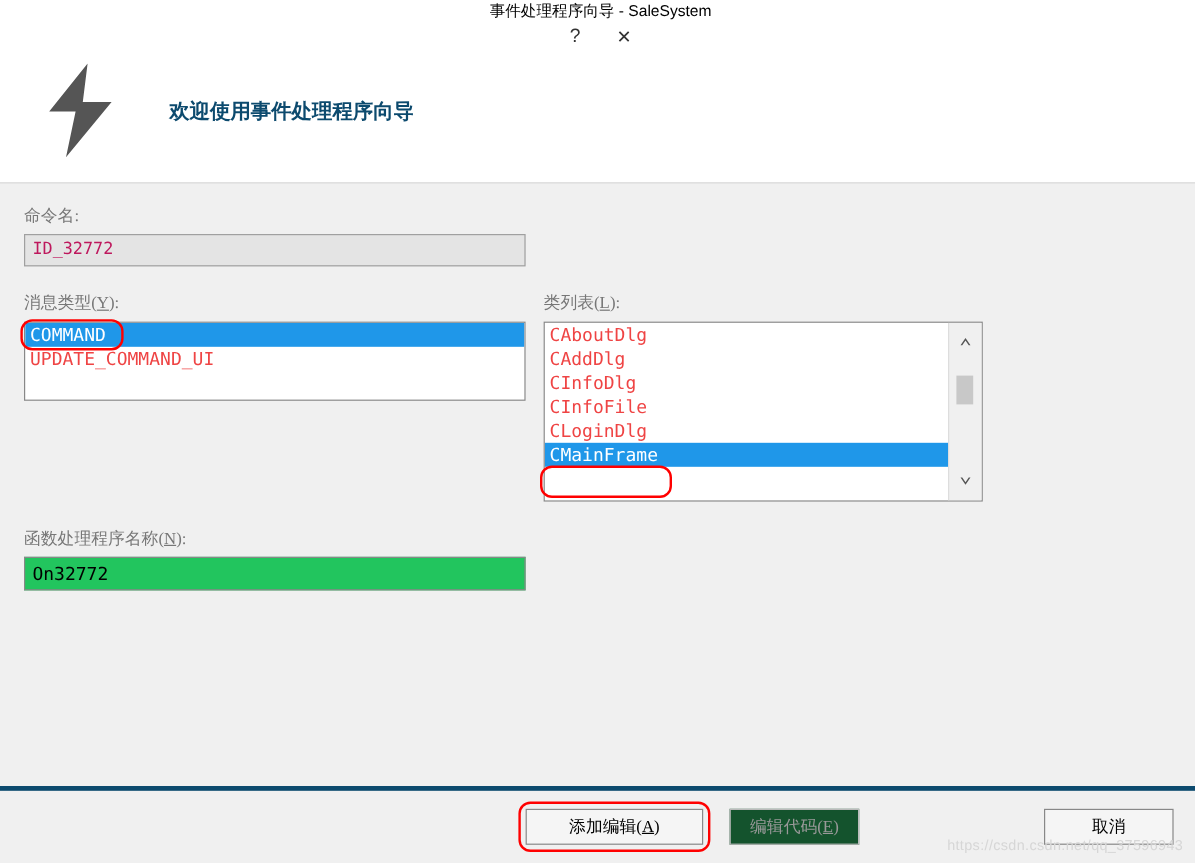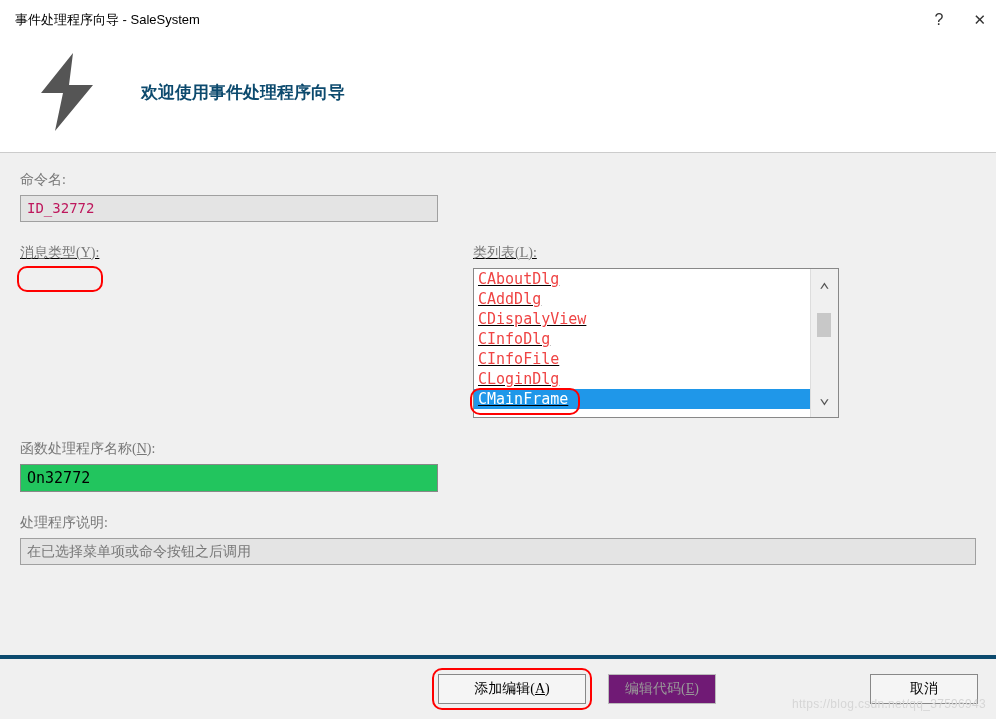--- a/index.html
+++ b/index.html
@@ -11,20 +11,21 @@
       height: 719px;
       overflow: hidden;
     }
     .titlebar {
       height: 40px;
       background: #ffffff;
       display: flex;
       align-items: center;
       padding: 0 10px 0 15px;
       justify-content: space-between;
+      flex-direction: column;
     }
     .titlebar-buttons {
       display: flex;
       gap: 30px;
       font-size: 16px;
       color: #333;
     }
     .titlebar-buttons span { cursor: pointer; }
     .header-panel {
       background: #ffffff;
@@ -61,23 +62,21 @@
       border: 1px solid #a0a0a0;
       padding: 4px 6px;
       font-family: "SimSun", monospace;
       font-size: 14px;
       color: #be185d;
       width: 418px;
       height: 27px;
     }
     .two-col {
       display: flex;
-      gap: 20px;
       margin-top: 22px;
-      text-decoration: underline;
     }
     .col { flex: 0 0 auto; }
     .col-left { width: 418px; }
     .col-right { width: 366px; margin-left: 15px;}
     .listbox {
       border: 1px solid #888;
       background: #fff;
       font-family: "SimSun", monospace;
       font-size: 15px;
       overflow: hidden;
@@ -139,21 +138,21 @@
     .btn {
       min-width: 108px;
       height: 30px;
       border: 1px solid #888;
       background: #f5f5f5;
       font-size: 14px;
       font-family: "SimSun", serif;
       cursor: pointer;
     }
     .btn.primary { min-width: 148px; }
-    .btn.disabled { color: #999; border-color: #bbb; background:#701a75; cursor: default; text-align: center; }
+    .btn.disabled { color: #999; border-color: #bbb; background:#14532d; cursor: default; text-align: center; }
     .underline-key { text-decoration: underline; }
     .section-margin { margin-top: 22px; }
     .watermark {
       position: absolute;
       right: 10px;
       bottom: 8px;
       font-size: 12px;
       color: #d6d6d6;
       font-family: Arial, sans-serif;
       letter-spacing: 0.3px;
@@ -183,31 +182,34 @@
 
   <div class="field-label">命令名:</div>
   <div class="readonly-input">ID_32772</div>
 
   <div class="two-col">
 
     <div class="col col-left" style="position:relative;">
       <div class="field-label">
         <span>消息类型(</span><span class="underline-key">Y</span><span>):</span>
       </div>
+      <div class="listbox listbox-msg">
+        <div class="list-item selected">COMMAND</div>
+        <div class="list-item">UPDATE_COMMAND_UI</div>
+      </div>
       <div class="highlight-red" style="left:-3px; top:22px; width:86px; height:26px;"></div>
     </div>
 
     <div class="col col-right" style="position:relative;">
       <div class="field-label">
         <span>类列表(</span><span class="underline-key">L</span><span>):</span>
       </div>
       <div class="listbox listbox-class">
         <div class="list-item">CAboutDlg</div>
         <div class="list-item">CAddDlg</div>
-        <div class="list-item">CDispalyView</div>
         <div class="list-item">CInfoDlg</div>
         <div class="list-item">CInfoFile</div>
         <div class="list-item">CLoginDlg</div>
         <div class="list-item selected" style="width:calc(100% - 28px);">CMainFrame</div>
         <div class="class-scroll">
           <span class="scroll-arrow">⌃</span>
           <div class="scroll-thumb"></div>
           <span class="scroll-arrow">⌄</span>
         </div>
       </div>
@@ -215,34 +217,30 @@
     </div>
   </div>
 
   <div class="section-margin">
     <div class="field-label">
       <span>函数处理程序名称(</span><span class="underline-key">N</span><span>):</span>
     </div>
     <input class="text-input" value="On32772" style="">
   </div>
 
-  <div class="section-margin">
-    <div class="field-label">处理程序说明:</div>
-    <div class="desc-box">在已选择菜单项或命令按钮之后调用</div>
-  </div>
 
 </div>
 
 <div class="footer">
   <div style="position:relative;">
     <button class="btn primary">
       <span>添加编辑(</span><span class="underline-key">A</span><span>)</span>
     </button>
     <div class="highlight-red" style="left:-6px; top:-6px; width:160px; height:42px;"></div>
   </div>
   <button class="btn disabled">
     <span>编辑代码(</span><span class="underline-key">E</span><span>)</span>
   </button>
   <div style="width:110px;"></div>
   <button class="btn">取消</button>
 </div>
 
-<div class="watermark">https://blog.csdn.net/qq_37596943</div>
+<div class="watermark">https://csdn.csdn.net/qq_37596943</div>
 
 </body></html>

